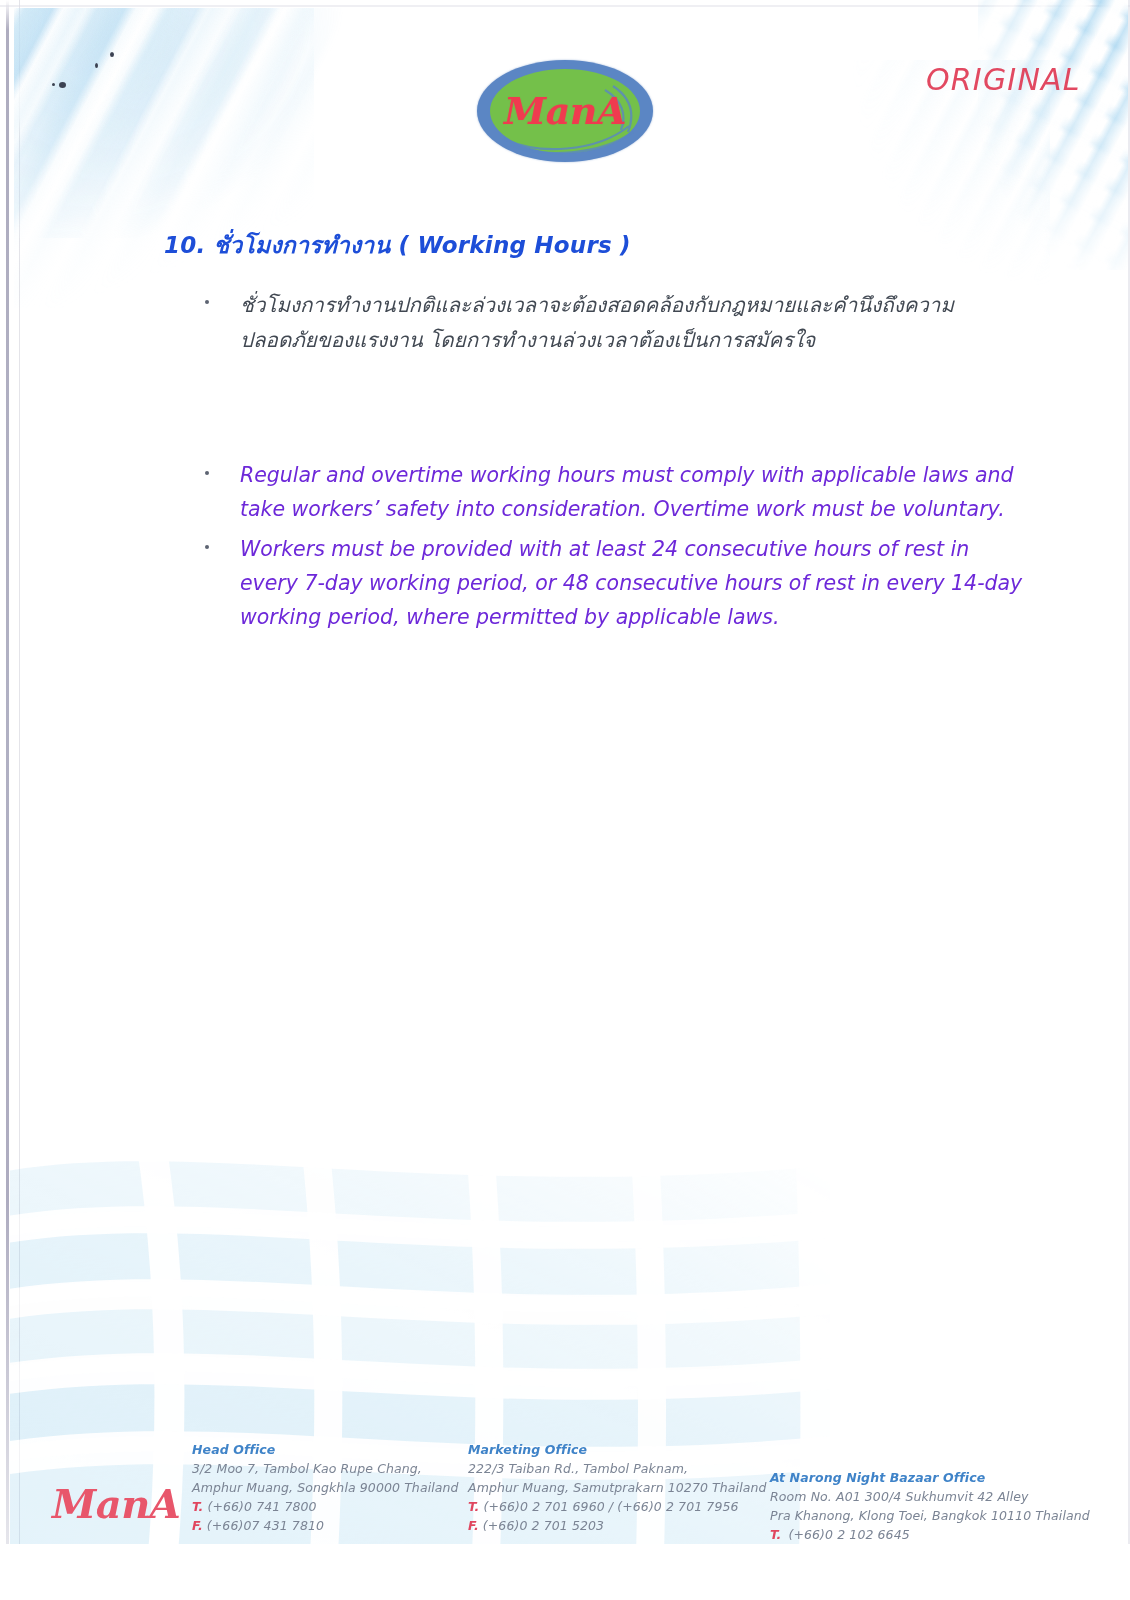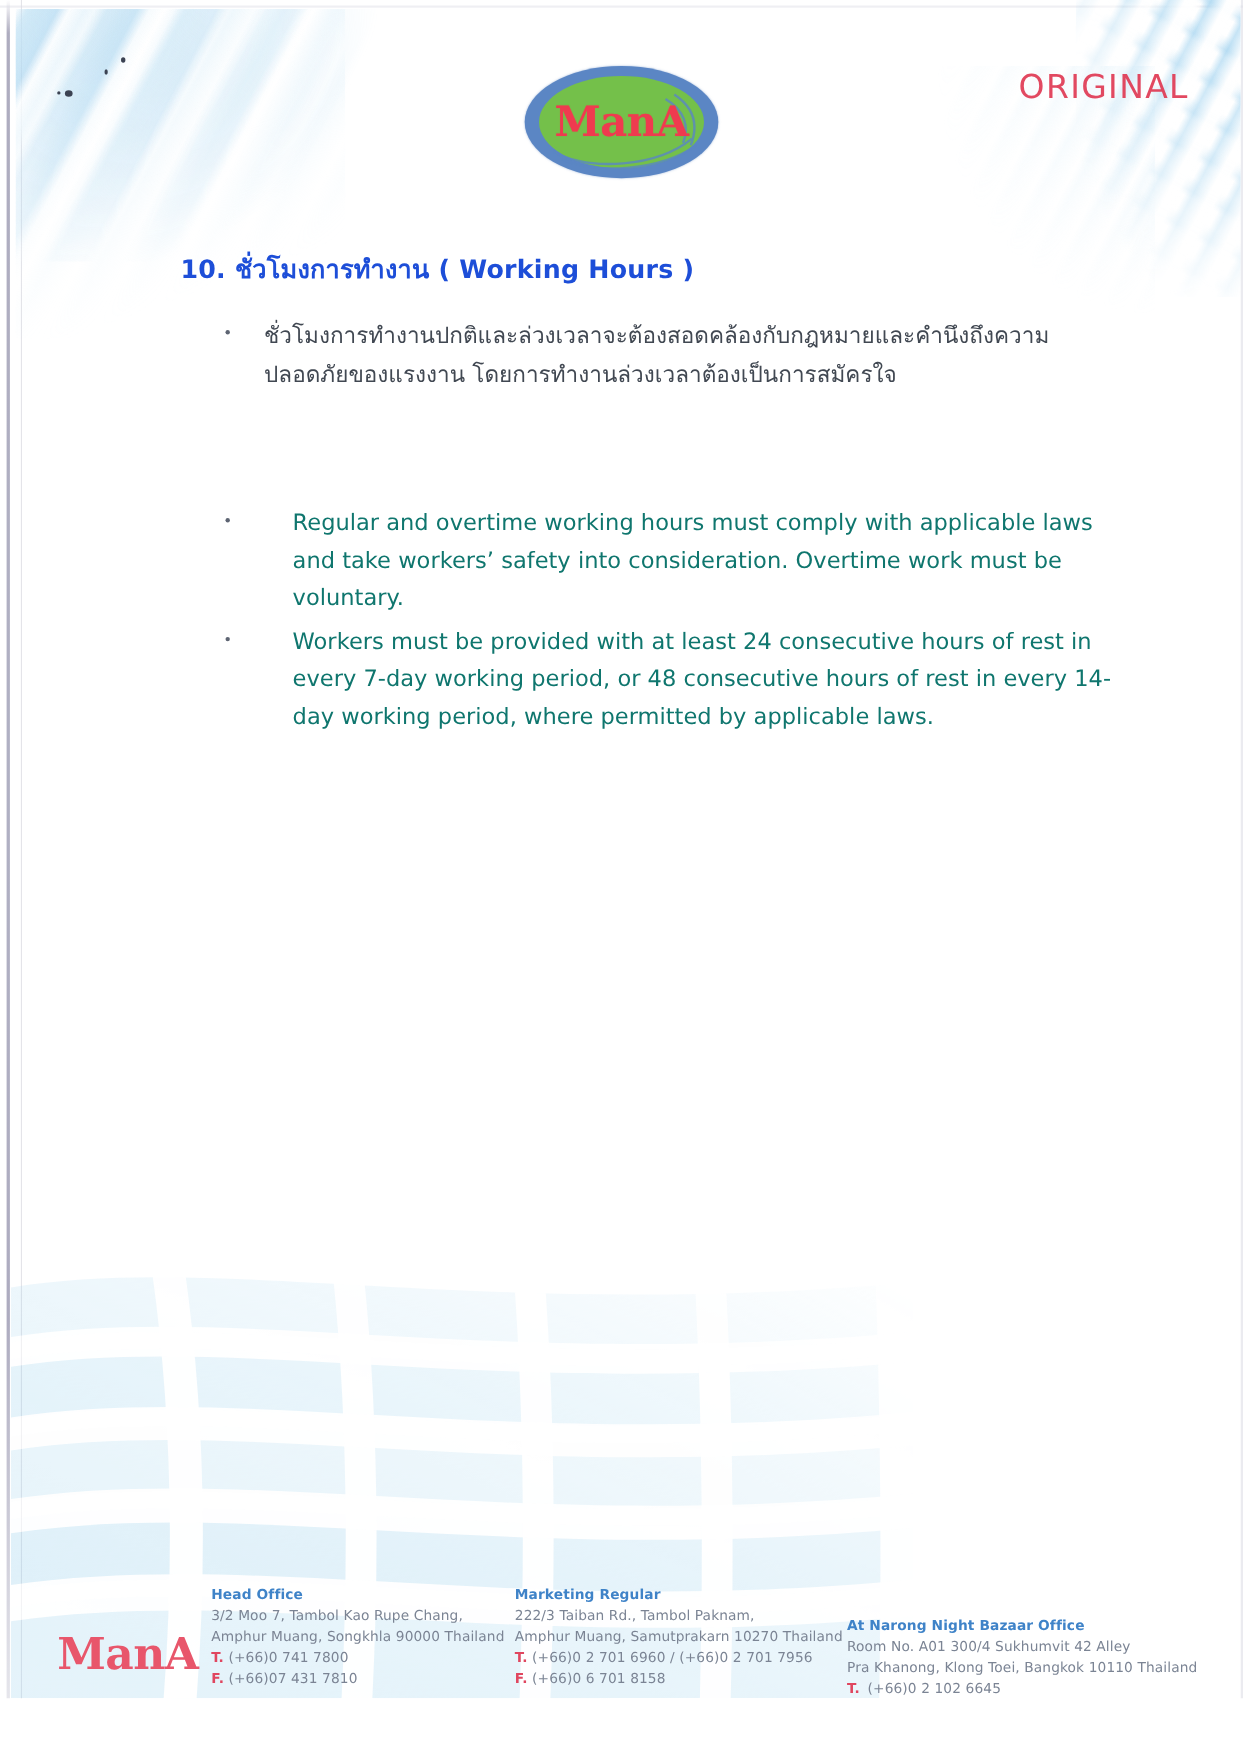--- a/index.html
+++ b/index.html
@@ -10,20 +10,21 @@
   body {
     font-family: "DejaVu Sans", "Liberation Sans", sans-serif;
   }
 
   .page {
     position: relative;
     width: 1130px;
     height: 1544px;
     background: #ffffff;
     overflow: hidden;
+    font-style: italic;
   }
 
   
   .scan-edge-left {
     position: absolute;
     left: 6px; top: 0;
     width: 3px; height: 1600px;
     background: linear-gradient(to bottom,
        rgba(170,168,185,0.0) 0px,
        rgba(160,158,180,0.85) 30px,
@@ -218,22 +219,21 @@
   .bullet-text {
     font-size: 20.5px;
     line-height: 35px;
     color: #414852;
     text-align: left;
     white-space: pre-wrap;
   }
   .bullet-list.eng .bullet-text {
     font-size: 20.5px;
     line-height: 34px;
-    color: #0f766e;
-    margin-left: 26px;
+    color: #6d28d9;
   }
   .bullet-list.eng .bullet-dot { top: 13px; }
 
   
   .footer {
     position: absolute;
     left: 0; top: 1430px;
     width: 1130px; height: 120px;
   }
   .footer-logo {
@@ -385,25 +385,25 @@
 
     <div class="office-block b1">
       <div class="office-name">Head Office</div>
       <div class="office-line">3/2 Moo 7, Tambol Kao Rupe Chang,</div>
       <div class="office-line">Amphur Muang, Songkhla 90000 Thailand</div>
       <div class="office-line"><span class="tel-prefix">T.</span> <span>(+66)0 741 7800</span></div>
       <div class="office-line"><span class="fax-prefix">F.</span> <span>(+66)07 431 7810</span></div>
     </div>
 
     <div class="office-block b2">
-      <div class="office-name">Marketing Regular</div>
+      <div class="office-name">Marketing Office</div>
       <div class="office-line">222/3 Taiban Rd., Tambol Paknam,</div>
       <div class="office-line">Amphur Muang, Samutprakarn 10270 Thailand</div>
       <div class="office-line"><span class="tel-prefix">T.</span> <span>(+66)0 2 701 6960 / (+66)0 2 701 7956</span></div>
-      <div class="office-line"><span class="fax-prefix">F.</span> <span>(+66)0 6 701 8158</span></div>
+      <div class="office-line"><span class="fax-prefix">F.</span> <span>(+66)0 2 701 5203</span></div>
     </div>
 
     <div class="office-block b3">
       <div class="office-name">At Narong Night Bazaar Office</div>
       <div class="office-line">Room No. A01 300/4 Sukhumvit 42 Alley</div>
       <div class="office-line">Pra Khanong, Klong Toei, Bangkok 10110 Thailand</div>
       <div class="office-line"><span class="tel-prefix">T.</span> <span>(+66)0 2 102 6645</span></div>
       <div class="office-line"><span class="fax-prefix">F.</span> <span>(+66)0 2 102 6645</span></div>
     </div>
   </div>

